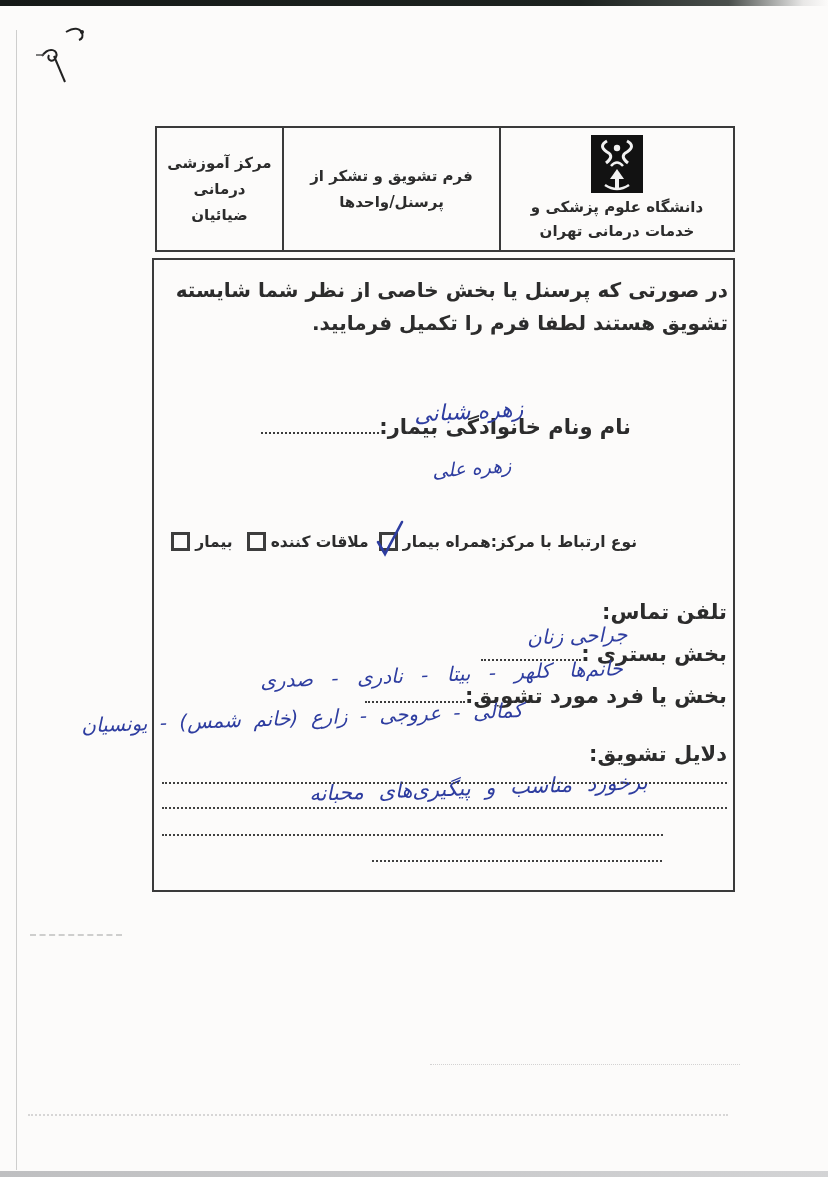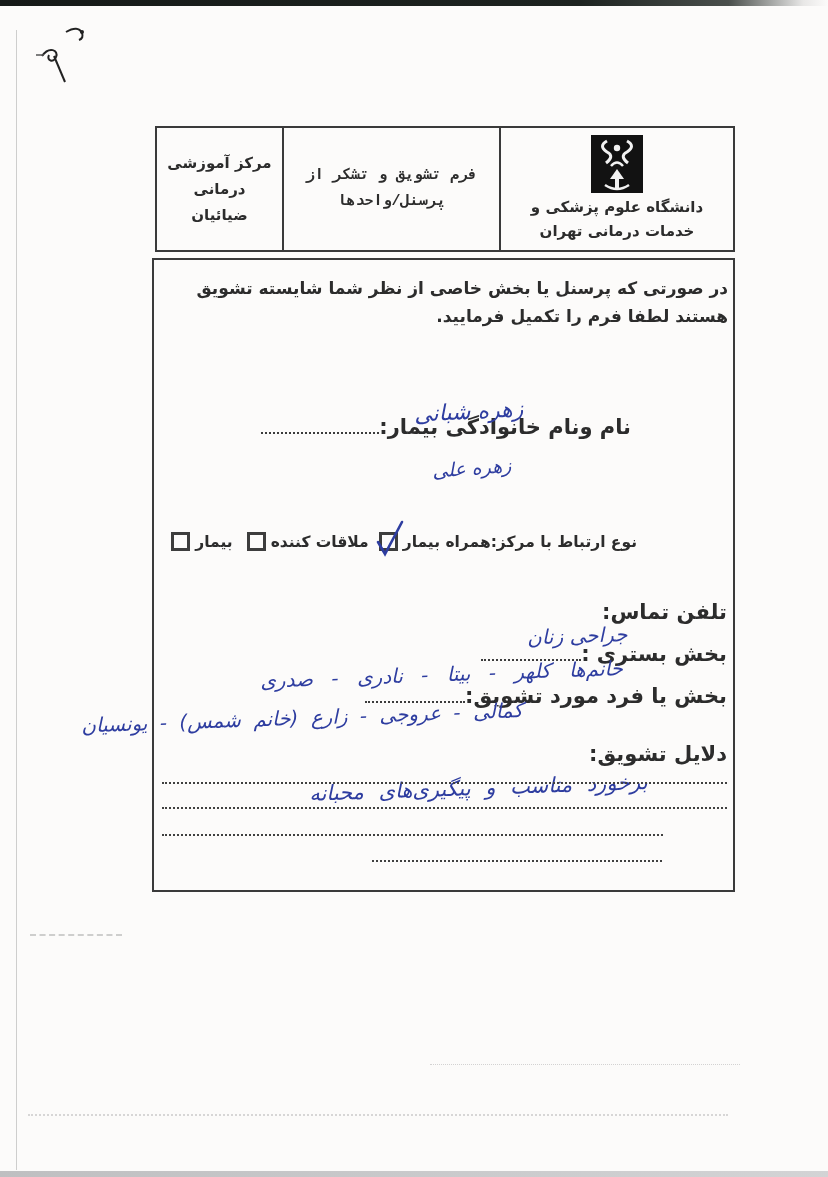--- a/index.html
+++ b/index.html
@@ -18,28 +18,28 @@
   .smudge-2{position:absolute;left:430px;top:1064px;width:310px;border-top:1px dotted rgba(170,170,170,.5);}
   .smudge-3{position:absolute;left:28px;top:1114px;width:700px;border-top:2px dotted rgba(160,160,160,.4);}
   .scan-bottom{position:absolute;left:0;top:1171px;width:828px;height:6px;
     background:linear-gradient(to right,rgba(140,142,146,.55),rgba(170,172,176,.5));}
   
   .hdr{position:absolute;left:155px;top:119px;width:576px;height:122px;
     border:2px solid #3a3a3a;display:flex;direction:ltr;background:transparent;margin-top:7px;}
   .hdr .cell{display:flex;flex-direction:column;align-items:center;justify-content:center;
     font-weight:700;font-size:15px;line-height:1.75;text-align:center;direction:rtl;}
   .cell-center{width:125px;border-right:2px solid #3a3a3a;}
-  .cell-title{width:215px;border-right:2px solid #3a3a3a;font-family:Liberation Mono, monospace;}
+  .cell-title{width:215px;border-right:2px solid #3a3a3a;}
   .cell-univ{flex:1;justify-content:flex-start;}
   .univ-name{line-height:1.6;font-size:15px;font-weight:700;margin-top:2px;}
   
   .box{position:absolute;left:152px;top:258px;width:579px;height:630px;
     border:2px solid #3a3a3a;direction:rtl;}
   .intro{position:absolute;top:14px;right:5px;left:5px;
-    font-weight:700;font-size:17px;line-height:1.65;text-align:right;}
+    font-weight:700;font-size:20px;line-height:1.65;text-align:right;}
   .fline{position:absolute;white-space:nowrap;font-weight:700;font-size:21px;}
   .dots{display:inline-block;border-bottom:2px dotted #3c3c3c;height:2px;vertical-align:baseline;}
   .d118{width:118px;}.d105{width:105px;}.d100{width:100px;}
   .lbl{font-weight:700;}
   
   .cbrow{position:absolute;top:272px;right:96px;display:flex;direction:rtl;align-items:center;
     font-weight:700;font-size:15.5px;white-space:nowrap;}
   .cbwrap{position:relative;display:inline-block;width:19px;height:19px;margin:0 5px 0 6px;}
   .cb{position:absolute;inset:0;border:3px solid #3d3d3d;background:transparent;}
   .check-ink{position:absolute;left:-8px;top:-16px;pointer-events:none;}

